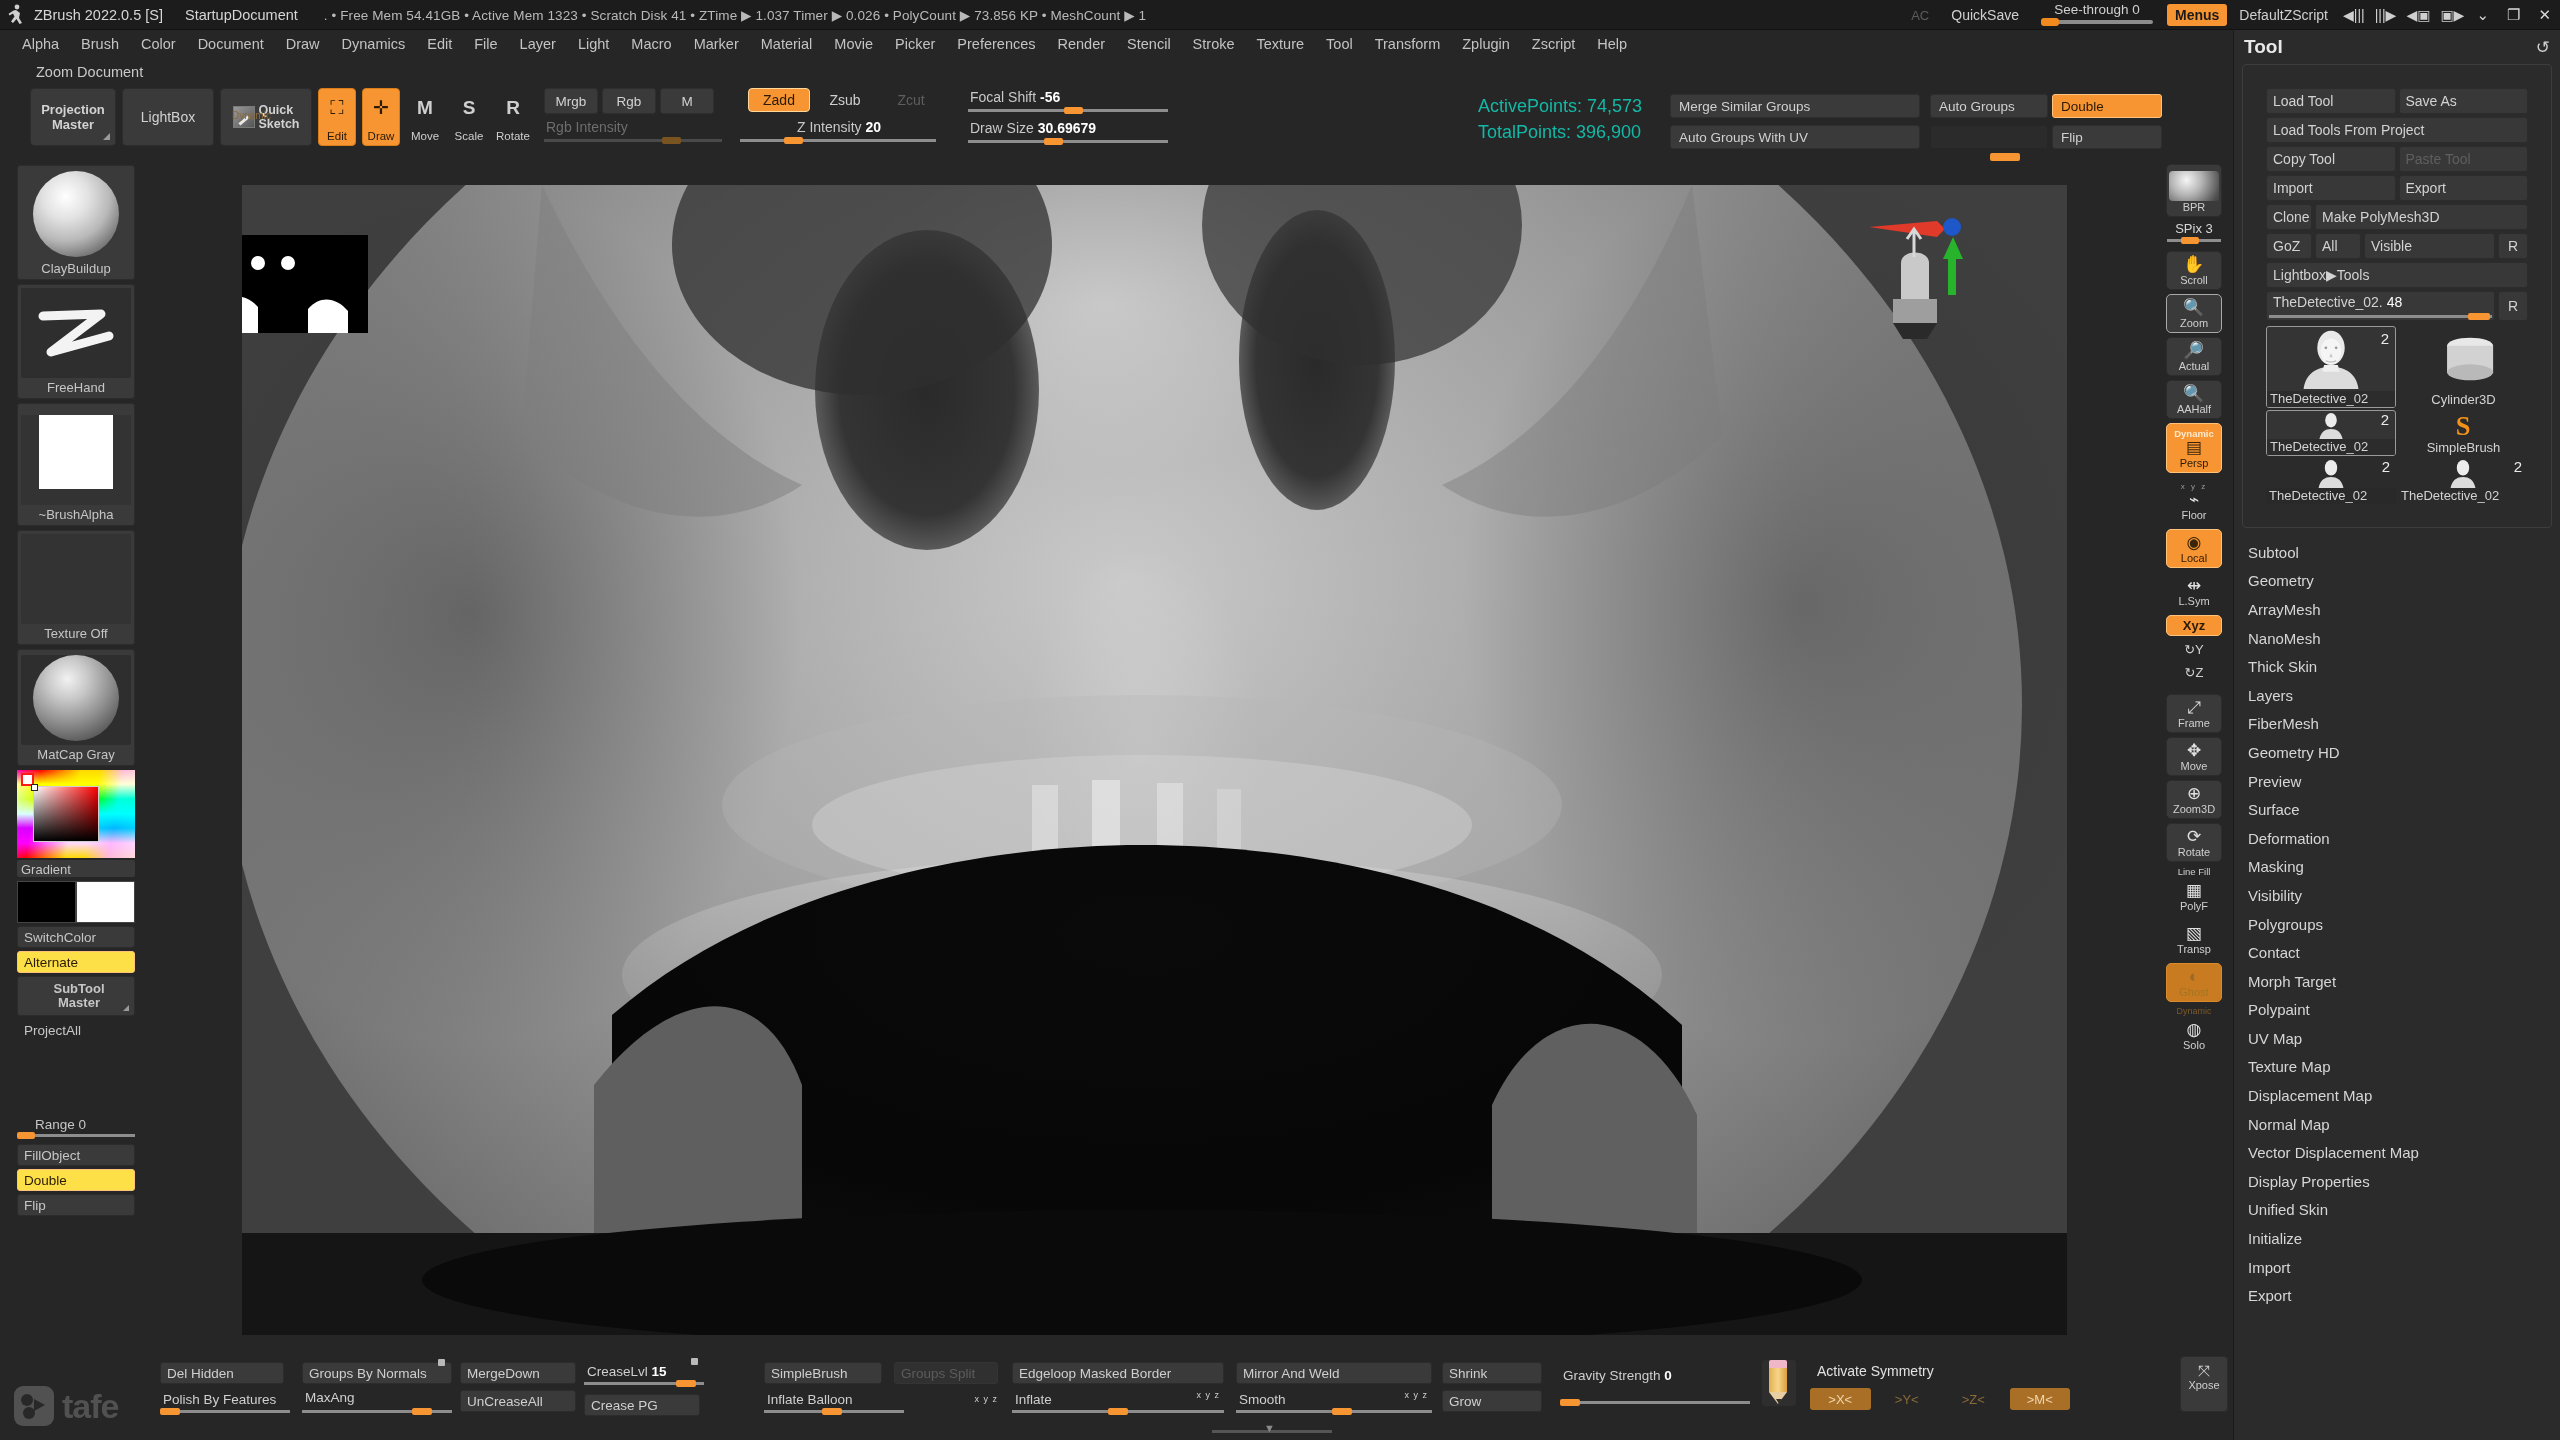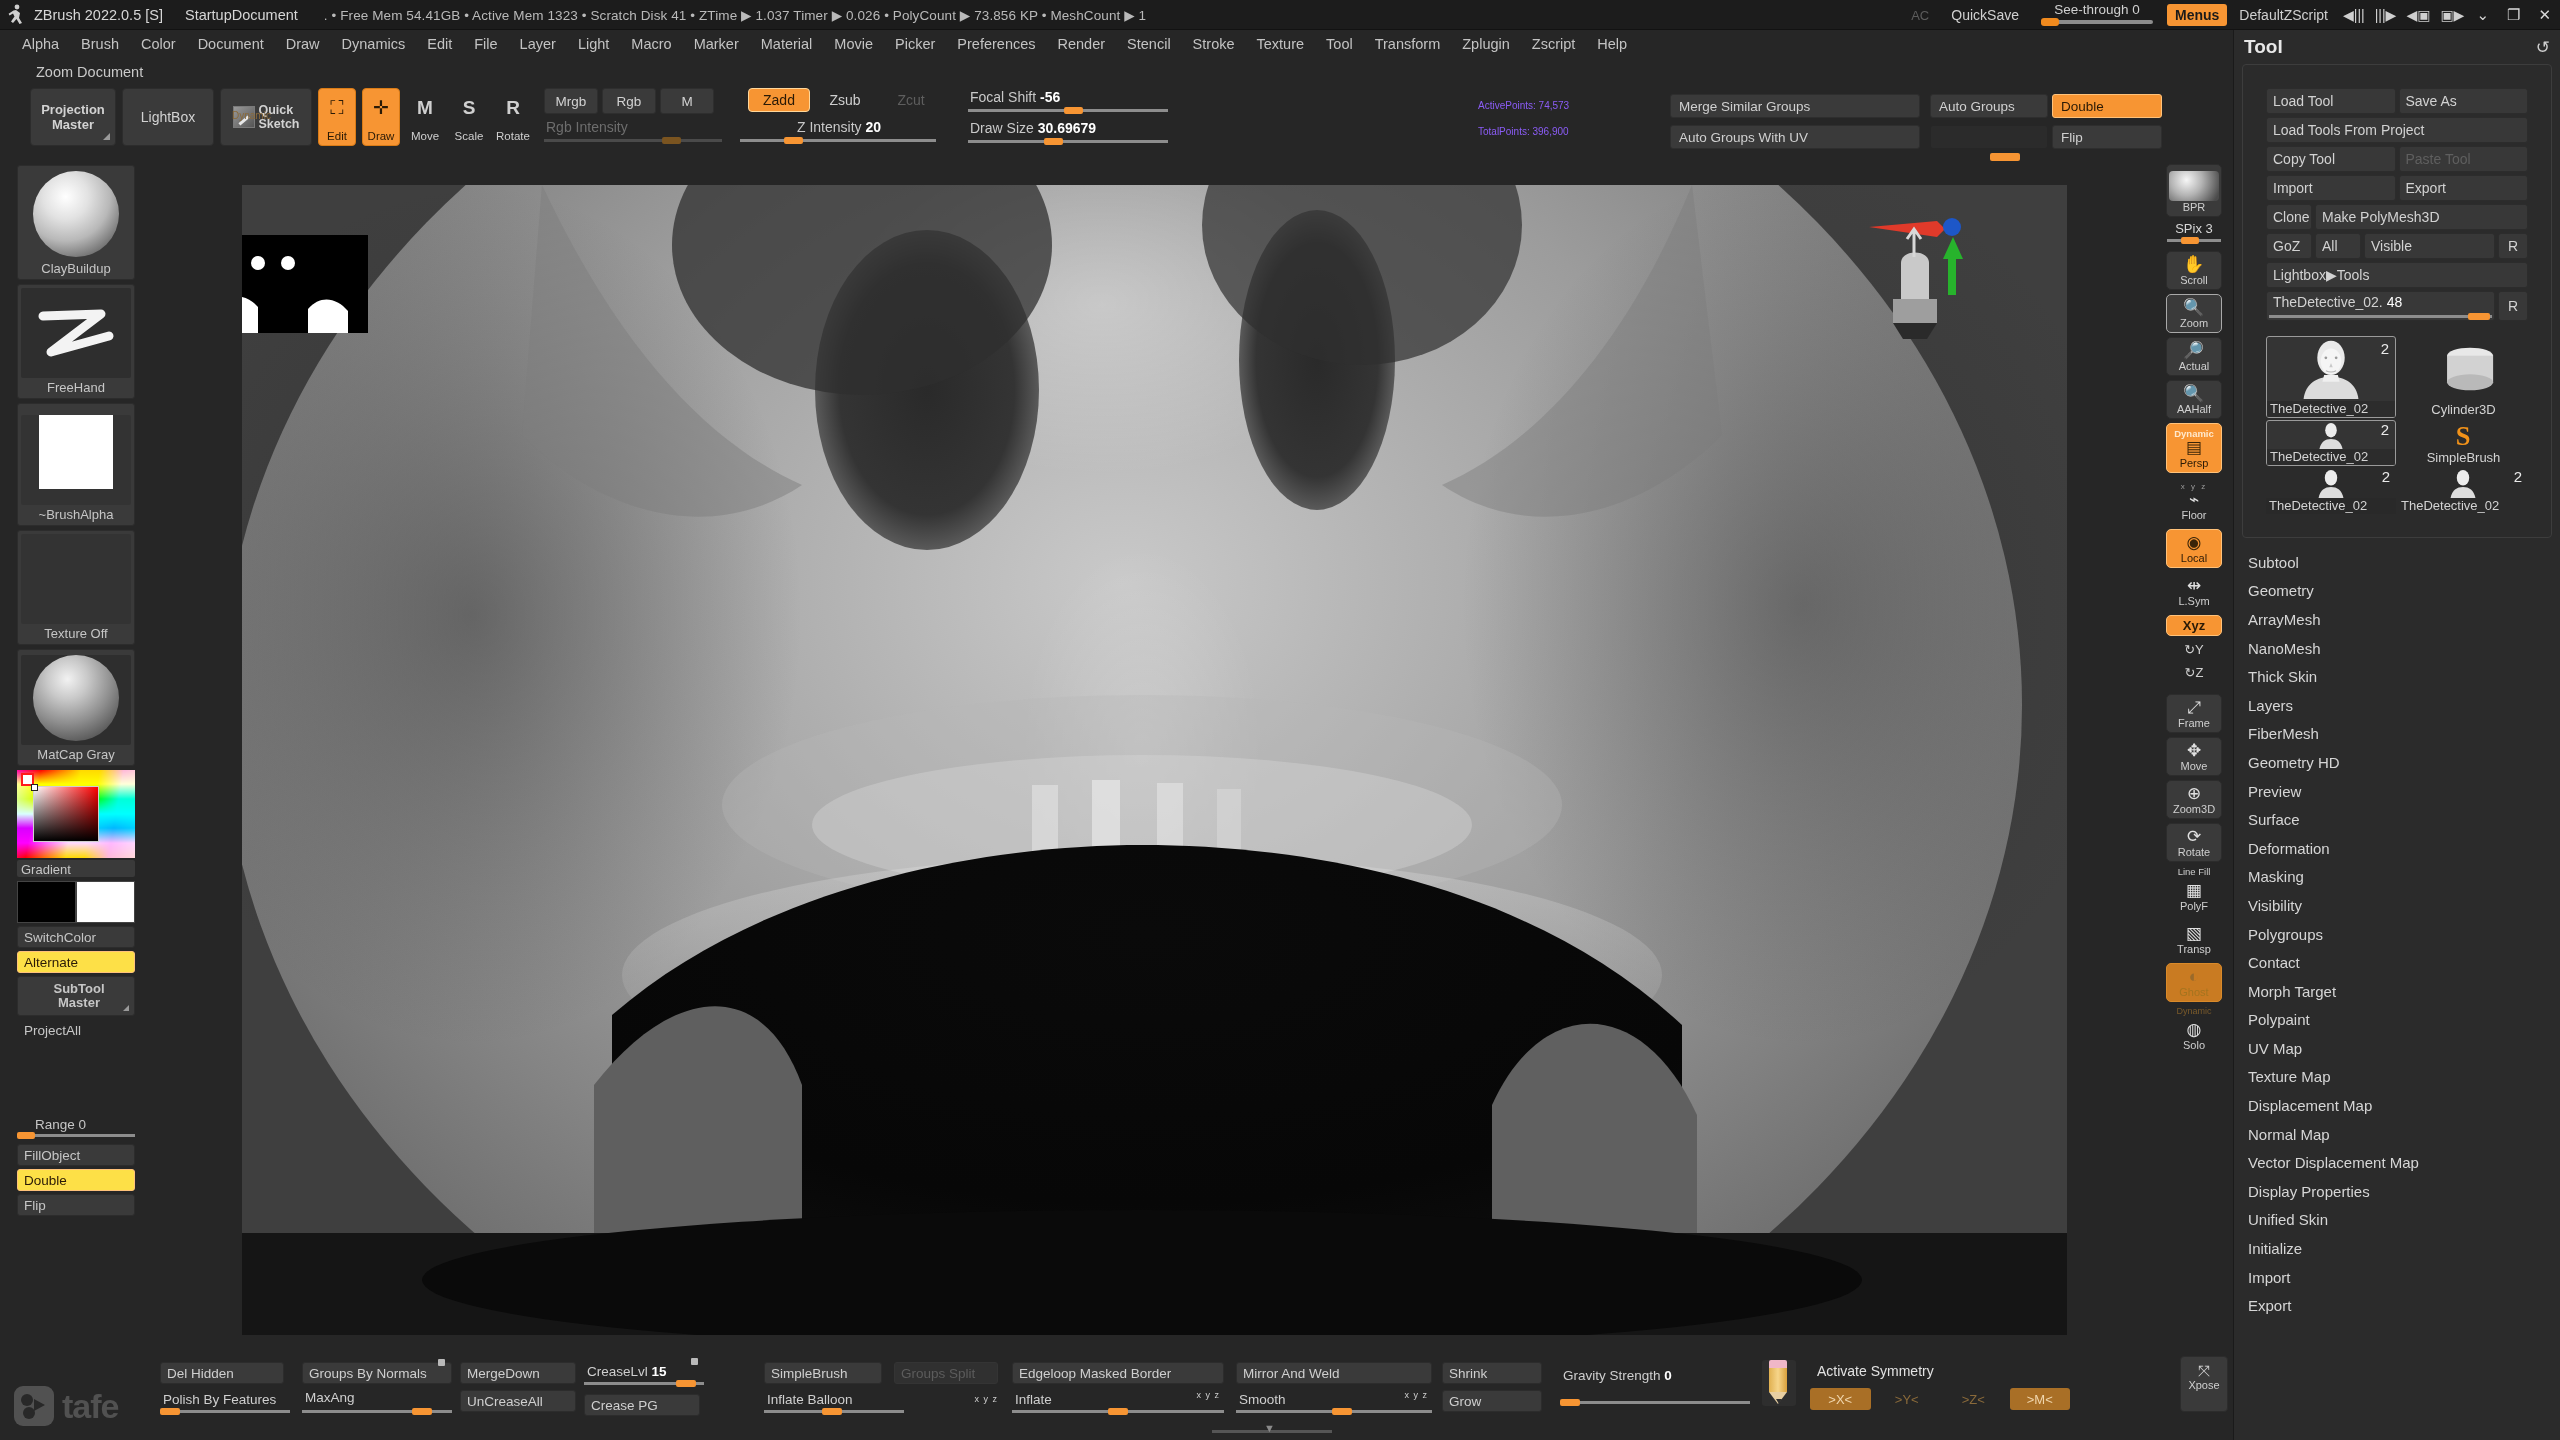--- a/index.html
+++ b/index.html
@@ -80,21 +80,21 @@
   .slider-wrap .track.dimt { background: #4a4a4a;}
   .slider-wrap .knob { position: absolute; bottom: 0px; width: 19px; height: 7px; background: #f79533; border-radius: 2px; }
   .slider-wrap .knob.dimk { background: #7a5420; }
 
   .zmodes { display: flex; gap: 4px; margin-left: 8px;}
   .zbtn { width: 62px; height: 24px; border-radius: 4px; font-size: 14px; display:flex;align-items:center;justify-content:center;
           background: transparent; color: #cfcfcf;}
   .zbtn.on { background: #f79533; color: #2a1a06; border: 1px solid #ffd79a; font-weight: normal;}
   .zbtn.dim { color: #5e5e5e; }
 
-  .stats-box { font-size: 10px; color: #8b5cf6; line-height: 26px; white-space: nowrap;}
+  .stats-box { font-size: 18px; color: #14b8a6; line-height: 26px; white-space: nowrap;}
   .grp-btn { background: #3a3a3a; border:1px solid #2e2e2e; border-radius:3px; font-size:13.5px; color:#d0d0d0;
              height: 24px; display:flex; align-items:center; padding-left:8px;}
   .grp-btn.on { background: #f79533; color:#2a1a06; border-color:#ffc27a;}
   .grp-btn.blank { background:#2b2b2b; border-color:#262626;}
 
   
   .leftshelf { position: absolute; left: 0; top: 163px; width: 152px; bottom: 0; background: #262626; }
   .swatch-box { width: 118px; margin: 0 auto 4px auto; background: #3a3a3a; border: 1px solid #2c2c2c; border-radius: 3px; padding: 3px;}
   .swatch-img { width: 110px; height: 90px; border-radius: 2px; }
   .swatch-lbl { text-align: center; font-size: 13px; color: #c6c6c6; padding-top: 2px; }
@@ -160,21 +160,21 @@
   .tp-header { height: 34px; display: flex; align-items: center; padding: 0 10px; }
   .tp-title { font-size: 19px; font-weight: bold; color: #e8e8e8; }
   .tp-refresh { margin-left: auto; font-size: 17px; color: #cfcfcf; }
   .tp-box { margin: 0 8px; border: 1px solid #3d3d3d; border-radius: 4px; padding: 23px; background:#2b2b2b;}
   .tp-row { display: flex; gap: 3px; margin-bottom: 3px; }
   .tp-btn { flex: 1; height: 26px; background: #383838; border: 1px solid #2c2c2c; border-radius: 3px;
             font-size: 14px; color: #d2d2d2; display: flex; align-items: center; padding-left: 6px; white-space: nowrap; overflow:hidden;}
   .tp-btn.dim { color: #5f5f5f; }
   .tp-btn.narrow { flex: 0 0 46px; }
   .tp-btn.xnarrow { flex: 0 0 30px; justify-content:center; padding-left:0;}
-  .tp-slider { position: relative; height: 30px; margin-bottom: 15px; display:flex; gap:3px;}
+  .tp-slider { position: relative; height: 30px; margin-bottom: 5px; display:flex; gap:3px;}
   .tp-slider .sl { flex:1; position: relative; background: #383838; border:1px solid #2c2c2c; border-radius:3px;}
   .tp-slider .sl .lbl { font-size: 14px; color: #d2d2d2; padding: 2px 0 0 6px; }
   .tp-slider .sl .lbl .num { color: #fff; }
   .tp-slider .sl .track { position:absolute; left:2px; right:2px; bottom:2px; height:3px; background:#8d8d8d;}
   .tp-slider .sl .knob { position:absolute; right:4px; bottom:0px; width:22px; height:7px; background:#f79533; border-radius:2px;}
 
   .tp-thumbs { display:grid; grid-template-columns: 1fr 1fr; gap: 2px; margin-top: 4px; }
   .tp-thumb { position: relative; height: 82px; border-radius:3px; display:flex; flex-direction:column; justify-content:flex-end;}
   .tp-thumb.sel { border: 1px solid #9a9a9a; background:#343434;}
   .tp-thumb .cap { font-size: 13px; color: #d3d3d3; text-align: left; padding: 0 2px 1px 3px; background: rgba(40,40,40,.6);}

